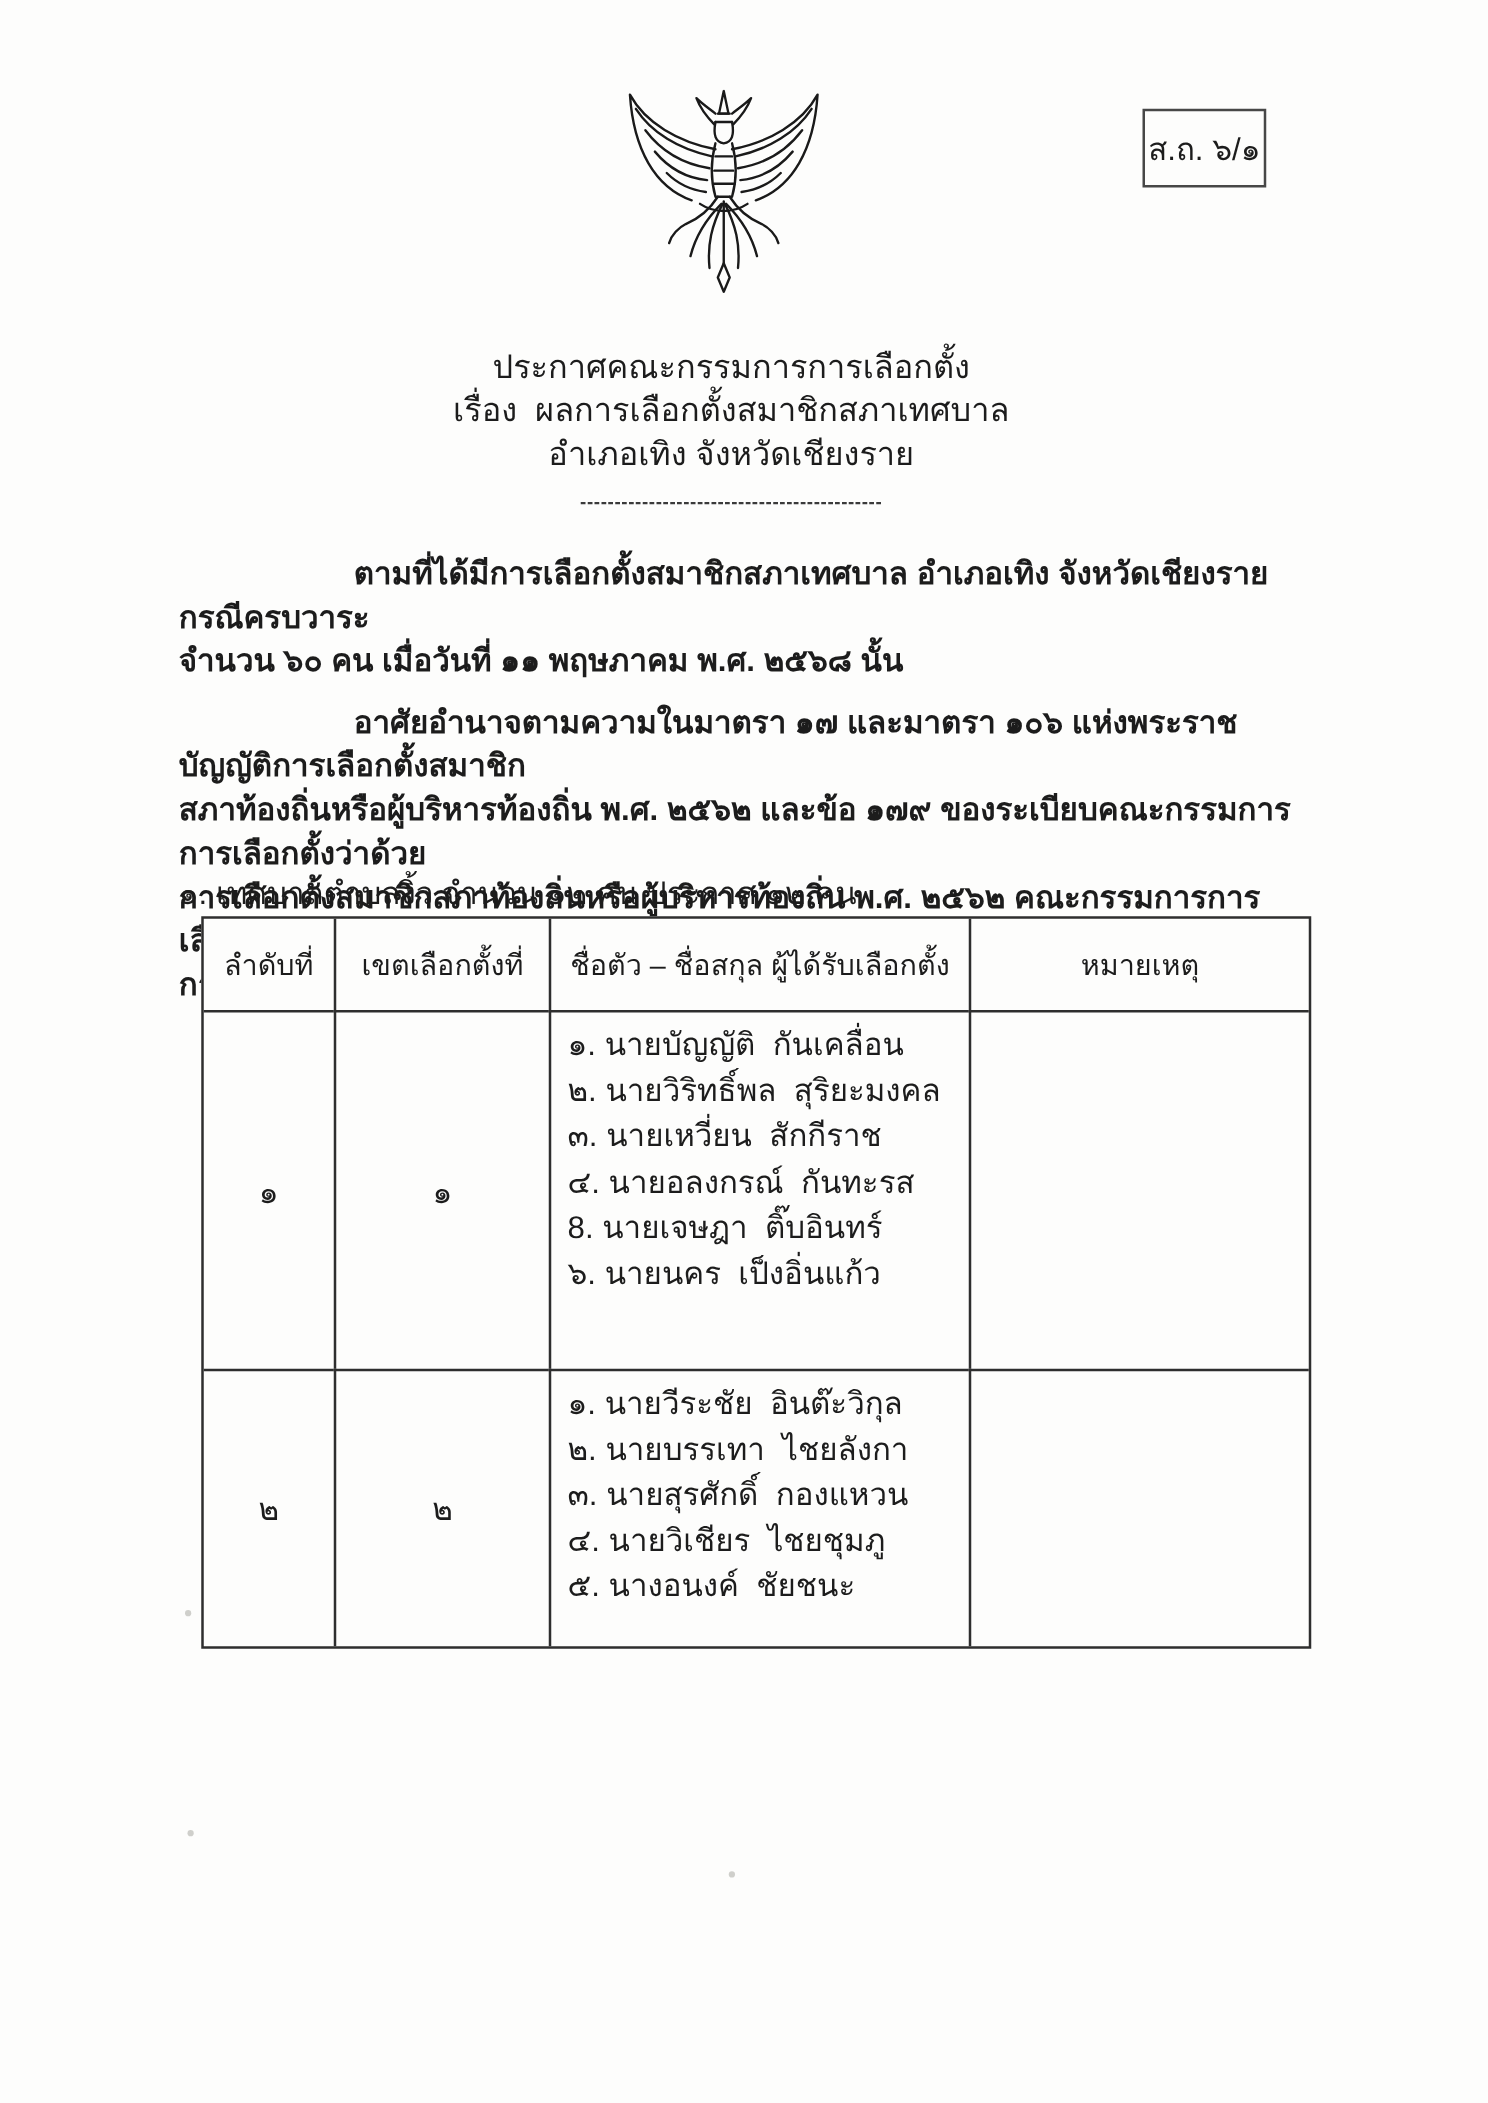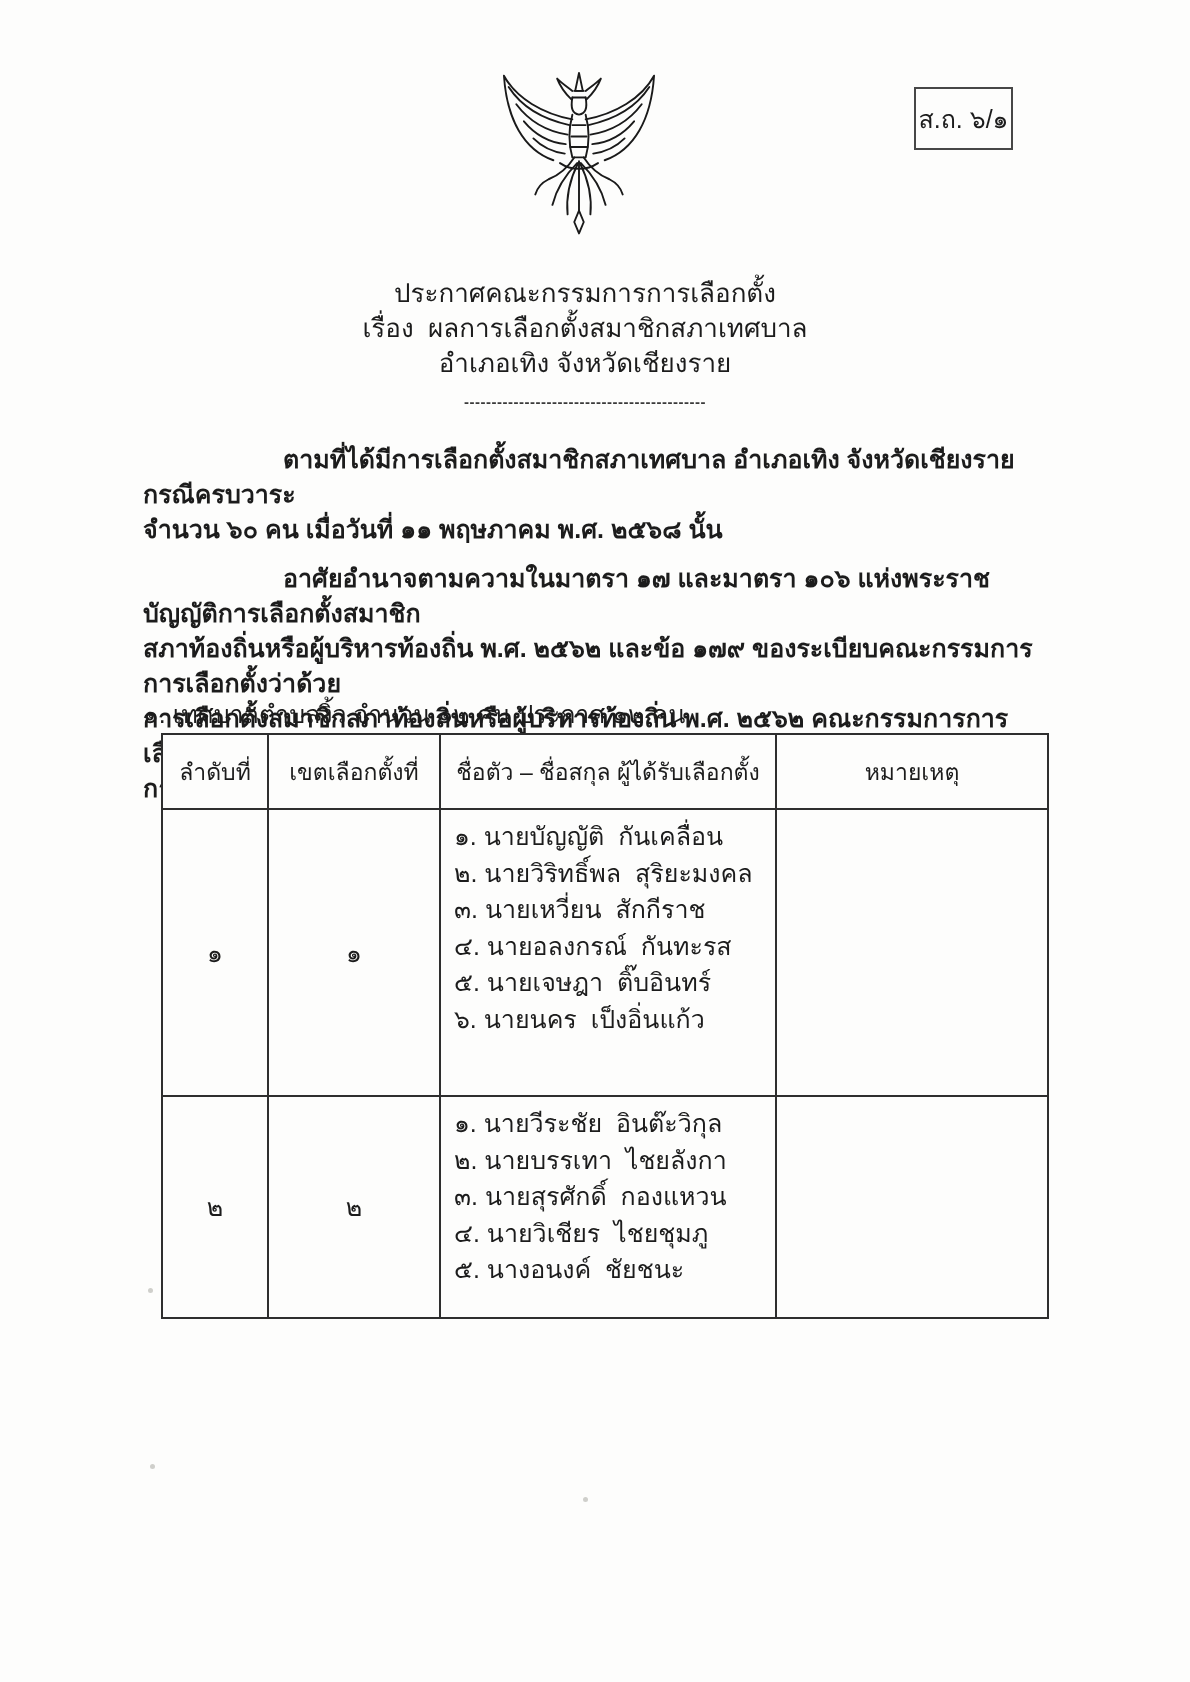--- a/index.html
+++ b/index.html
@@ -124,21 +124,21 @@
     <div class="cell hdr">ชื่อตัว – ชื่อสกุล ผู้ได้รับเลือกตั้ง</div>
     <div class="cell hdr">หมายเหตุ</div>
 
     <div class="cell num r1 first-col">๑</div>
     <div class="cell num r1">๑</div>
     <div class="cell names r1">
       <div class="name-line">๑. นายบัญญัติ  กันเคลื่อน</div>
       <div class="name-line">๒. นายวิริทธิ์พล  สุริยะมงคล</div>
       <div class="name-line">๓. นายเหวี่ยน  สักกีราช</div>
       <div class="name-line">๔. นายอลงกรณ์  กันทะรส</div>
-      <div class="name-line">๕. นายเจษฎา  ติ๊บอินทร์</div>
+      <div class="name-line">8. นายเจษฎา  ติ๊บอินทร์</div>
       <div class="name-line">๖. นายนคร  เป็งอิ่นแก้ว</div>
     </div>
     <div class="cell r1"></div>
 
     <div class="cell num r2 first-col">๒</div>
     <div class="cell num r2">๒</div>
     <div class="cell names r2">
       <div class="name-line">๑. นายวีระชัย  อินต๊ะวิกุล</div>
       <div class="name-line">๒. นายบรรเทา  ไชยลังกา</div>
       <div class="name-line">๓. นายสุรศักดิ์  กองแหวน</div>

